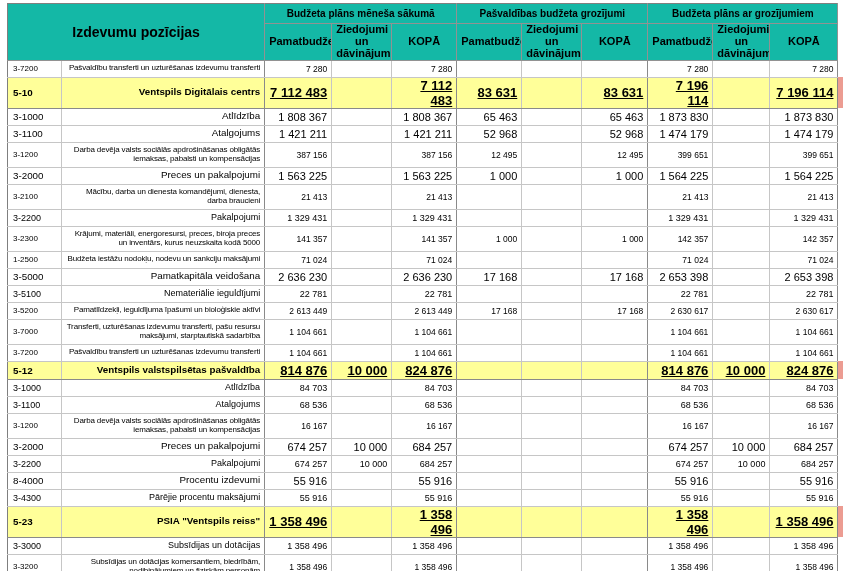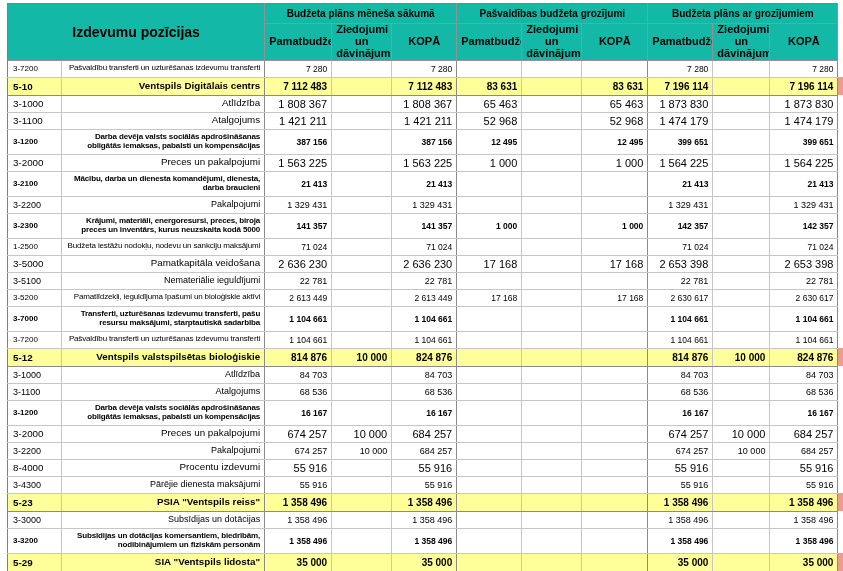--- a/index.html
+++ b/index.html
@@ -12,38 +12,38 @@
   th,td{padding:0 4px;overflow:hidden;border:1px solid #c6c6c6;vertical-align:middle;}
   
   thead th{background:#14b8a6;border-color:#929292;font-weight:bold;text-align:center;}
   thead tr.h-group{height:20px;}
   thead tr.h-sub{height:31px;}
   th.grp{font-size:10px;border-top-color:#7f7f7f;}
   th.sub{font-size:11px;line-height:1.08;}
   th.corner{font-size:14px;border-left-color:#7f7f7f;border-top-color:#7f7f7f;}
   
   tbody tr{height:17px;}
-  tbody tr.tall{height:25px;font-weight:bold;}
+  tbody tr.tall{height:25px;}
   tbody tr.hl{height:18px;background:#ffff99;font-weight:bold;}
   tbody tr.hl td{border-top-color:#8a8a8a;border-bottom-color:#8a8a8a;}
   td.code{text-align:left;padding-left:5px;}
   td.name{text-align:right;line-height:1.08;border-right-color:#8a8a8a;}
   tr:not(.tall) td.name{white-space:nowrap;}
   td.num{text-align:right;font-size:9px;}
   td.c2,td.c5,td.c8{border-right-color:#8a8a8a;}
   td.code{border-left-color:#7f7f7f;margin-left:45px;}
   
   tr.sz-sm{font-size:8px;}
   tr.sz-sm td.name{letter-spacing:-0.15px;}
   tr.sz-sm td.num{font-size:8.5px;}
   tr.sz-md{font-size:9px;}
   tr.sz-lg{font-size:9.8px;}
   tr.sz-lg td.num{font-size:11px;}
   tr.hl{font-size:9.8px;padding-left:24px;}
-  tr.hl td.num{font-size:10px;}
+  tr.hl td.num{font-size:13px;text-decoration:underline;}
   
   .edge{border:none;background:#ffffff;padding:0;}
   tbody tr.hl td.edge{background:#ec9c92;border-top-color:transparent;border-bottom-color:transparent;}
 </style>
 </head>
 <body>
 
 <div class="page">
   <table>
     <colgroup>
@@ -286,21 +286,21 @@
           <td class="num c3"></td>
           <td class="num c4"></td>
           <td class="num c5"></td>
           <td class="num c6">1 104 661</td>
           <td class="num c7"></td>
           <td class="num c8">1 104 661</td>
           <td class="edge"></td>
         </tr>
         <tr class="hl sz-hl">
           <td class="code">5-12</td>
-          <td class="name">Ventspils valstspilsētas bioloģiskie</td>
+          <td class="name">Ventspils valstspilsētas pašvaldība</td>
           <td class="num c0">814 876</td>
           <td class="num c1">10 000</td>
           <td class="num c2">824 876</td>
           <td class="num c3"></td>
           <td class="num c4"></td>
           <td class="num c5"></td>
           <td class="num c6">814 876</td>
           <td class="num c7">10 000</td>
           <td class="num c8">824 876</td>
           <td class="edge"></td>
@@ -384,21 +384,21 @@
           <td class="num c3"></td>
           <td class="num c4"></td>
           <td class="num c5"></td>
           <td class="num c6">55 916</td>
           <td class="num c7"></td>
           <td class="num c8">55 916</td>
           <td class="edge"></td>
         </tr>
         <tr class="sz-md">
           <td class="code">3-4300</td>
-          <td class="name">Pārējie dienesta maksājumi</td>
+          <td class="name">Pārējie procentu maksājumi</td>
           <td class="num c0">55 916</td>
           <td class="num c1"></td>
           <td class="num c2">55 916</td>
           <td class="num c3"></td>
           <td class="num c4"></td>
           <td class="num c5"></td>
           <td class="num c6">55 916</td>
           <td class="num c7"></td>
           <td class="num c8">55 916</td>
           <td class="edge"></td>

